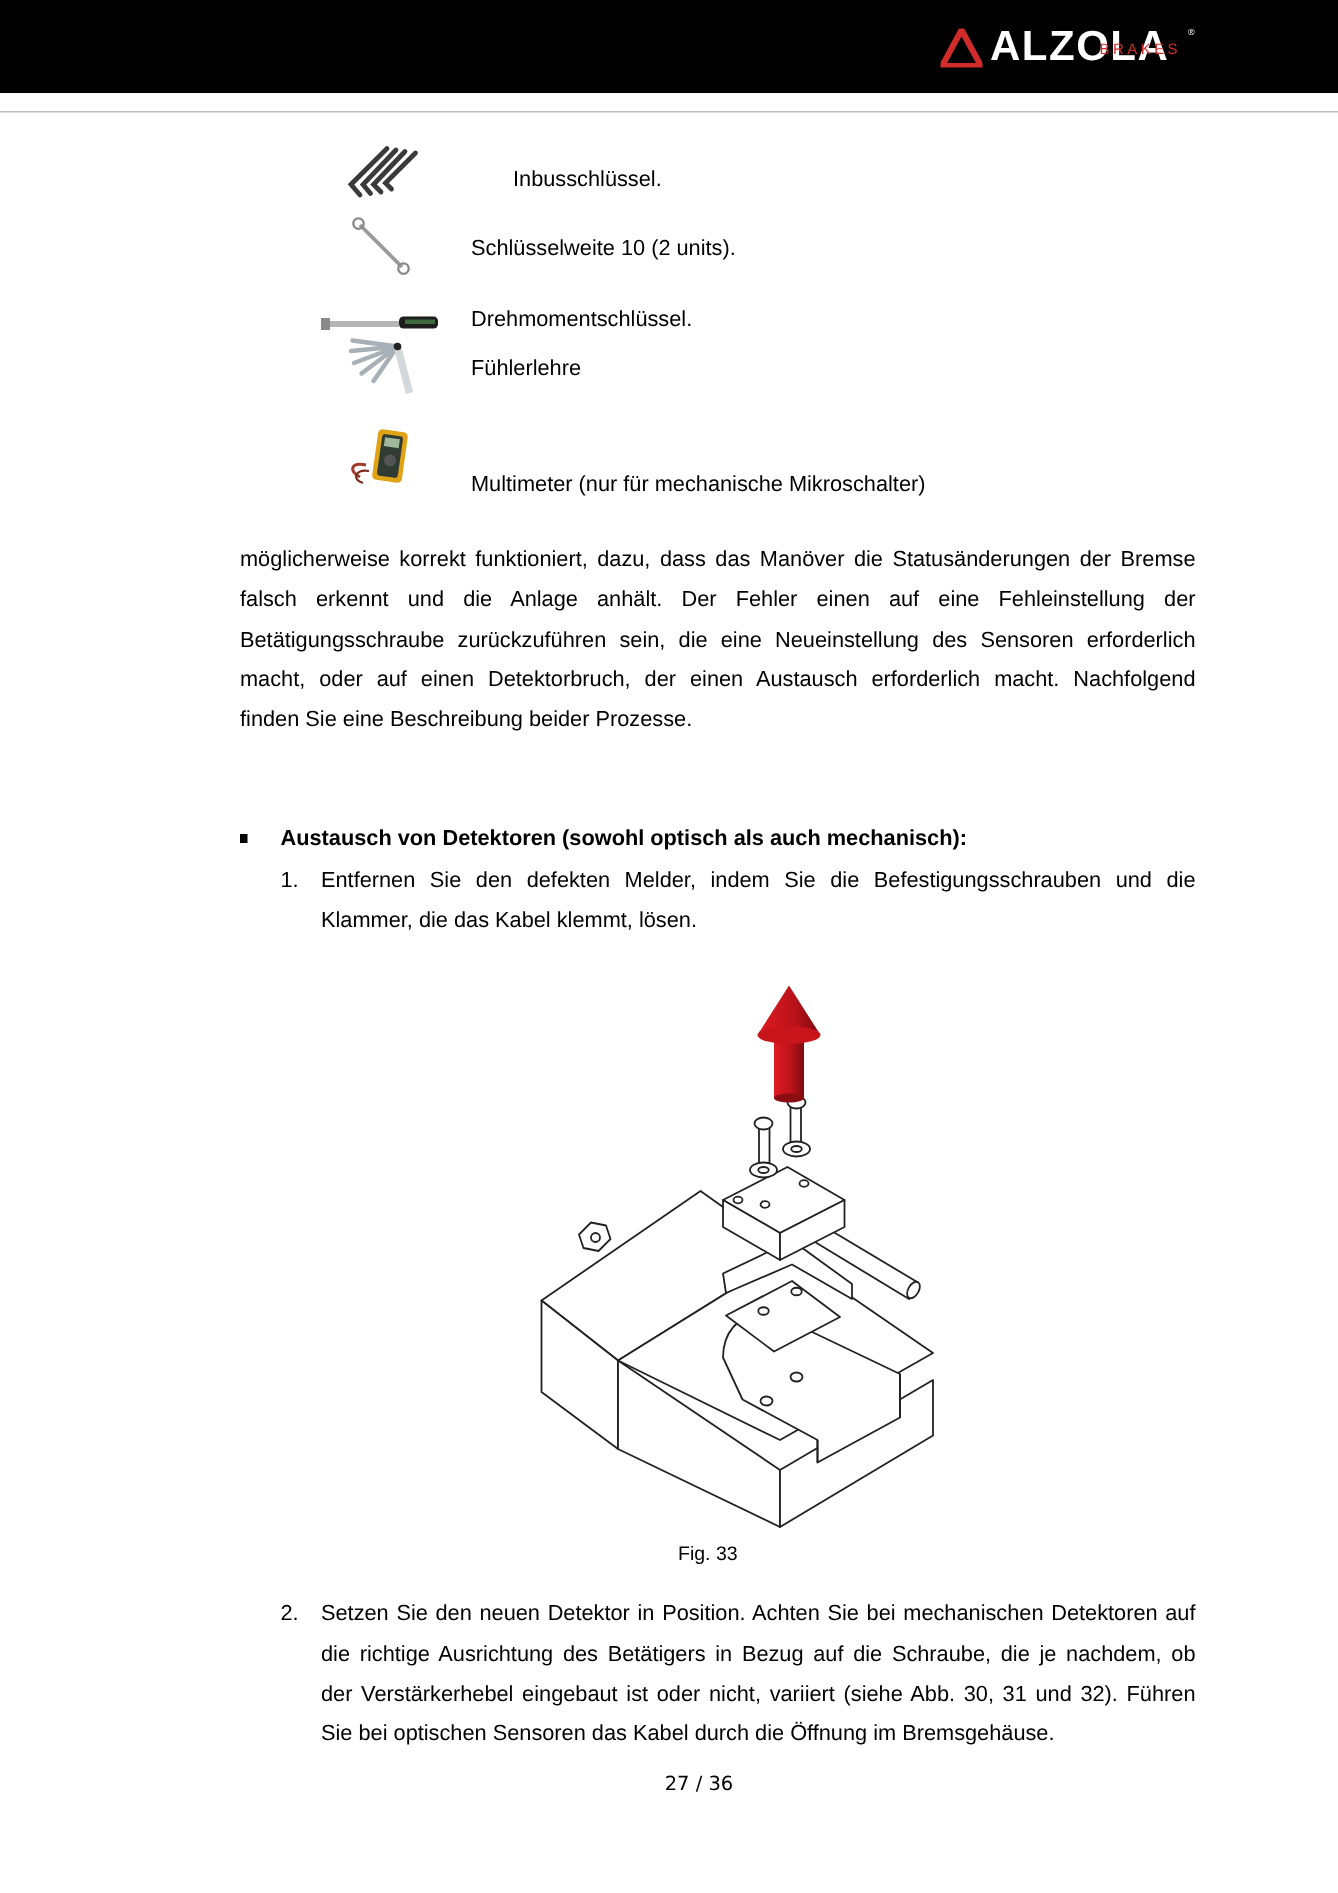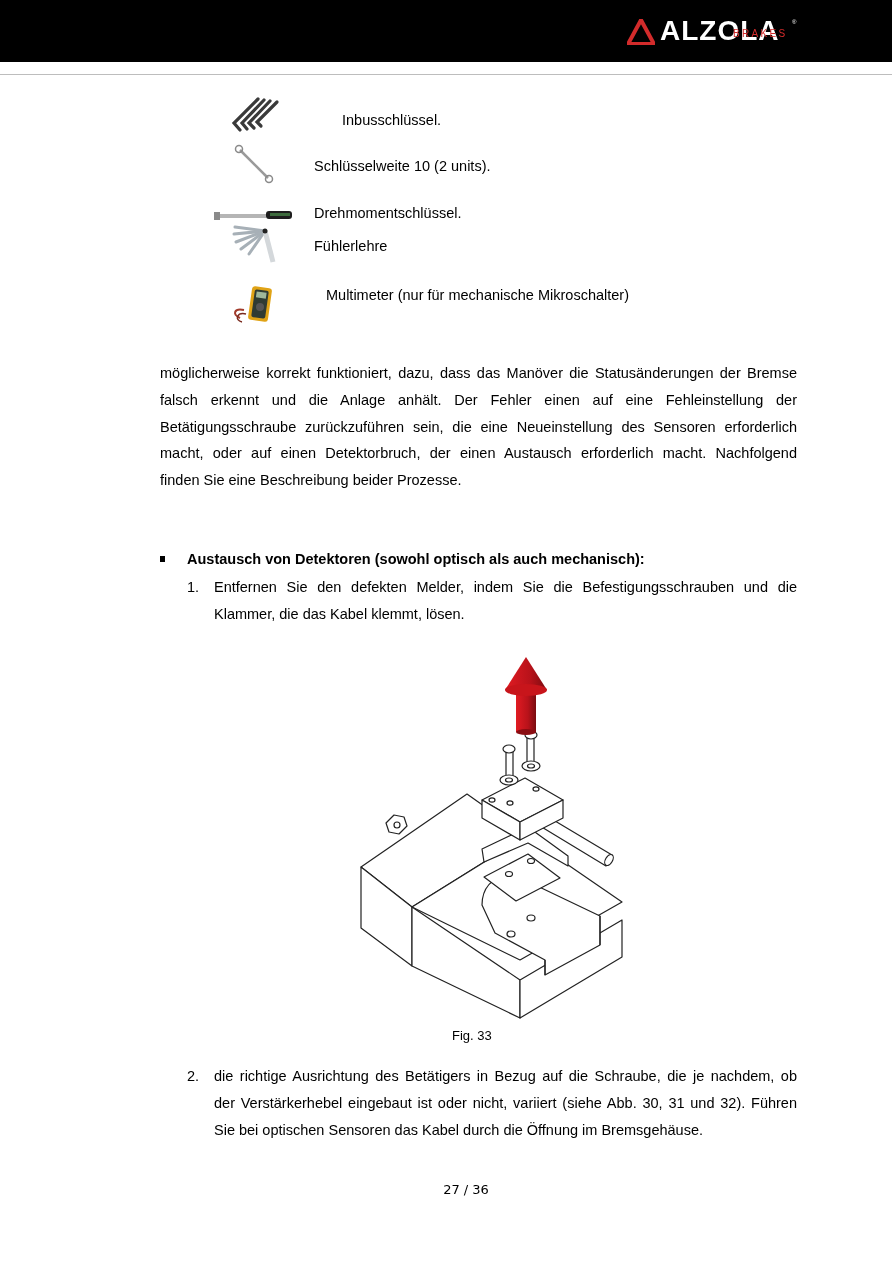--- a/index.html
+++ b/index.html
@@ -99,21 +99,21 @@
 
 <div class="tool" style="top:284px;">
   <svg class="tool-icon" viewBox="0 0 90 44">
     <path d="M30,34 C22,30 24,24 34,26" stroke="#a23b2b" stroke-width="2" fill="none"></path>
     <path d="M32,38 C24,36 27,28 36,30" stroke="#7a2a1e" stroke-width="1.5" fill="none"></path>
     <rect x="40" y="3" width="20" height="34" rx="3" fill="#e0a316" transform="rotate(8 50 20)"></rect>
     <rect x="43" y="6" width="14" height="28" rx="2" fill="#2f3b33" transform="rotate(8 50 20)"></rect>
     <rect x="45" y="8" width="10" height="6" fill="#9fb79a" transform="rotate(8 50 20)"></rect>
     <circle cx="50" cy="23" r="4" fill="#555"></circle>
   </svg>
-  <div class="tool-label" style="top:2px;margin-left:12px;">Multimeter (nur für mechanische Mikroschalter)</div>
+  <div class="tool-label" style="top:30px;">Multimeter (nur für mechanische Mikroschalter)</div>
 </div>
 
 <div class="para" style="top:360px;">
   <span>möglicherweise korrekt funktioniert, dazu, dass das Manöver die Statusänderungen der Bremse</span>
   <span>falsch erkennt und die Anlage anhält. Der Fehler einen auf eine Fehleinstellung der</span>
   <span>Betätigungsschraube zurückzuführen sein, die eine Neueinstellung des Sensoren erforderlich</span>
   <span>macht, oder auf einen Detektorbruch, der einen Austausch erforderlich macht. Nachfolgend</span>
   <span class="last">finden Sie eine Beschreibung beider Prozesse.</span>
 </div>
 
@@ -180,18 +180,19 @@
   </defs>
   <rect x="516" y="690" width="20" height="42" fill="url(#ag)"></rect>
   <ellipse cx="526" cy="732" rx="10" ry="3" fill="#8a0d12"></ellipse>
   <polygon points="526,657 505,690 547,690" fill="url(#ag)"></polygon>
   <ellipse cx="526" cy="690" rx="21" ry="6" fill="#c8151b"></ellipse>
 </svg>
 <div class="fig-caption">Fig. 33</div>
 
 <div class="num" style="top:1066px;">2.</div>
 <div class="step" style="top:1063px;">
+  <span>Setzen Sie den neuen Detektor in Position. Achten Sie bei mechanischen Detektoren auf</span>
   <span>die richtige Ausrichtung des Betätigers in Bezug auf die Schraube, die je nachdem, ob</span>
   <span>der Verstärkerhebel eingebaut ist oder nicht, variiert (siehe Abb. 30, 31 und 32). Führen</span>
   <span class="last">Sie bei optischen Sensoren das Kabel durch die Öffnung im Bremsgehäuse.</span>
 </div>
 
 <div class="page-num">27 / 36</div>
 
 </body></html>

